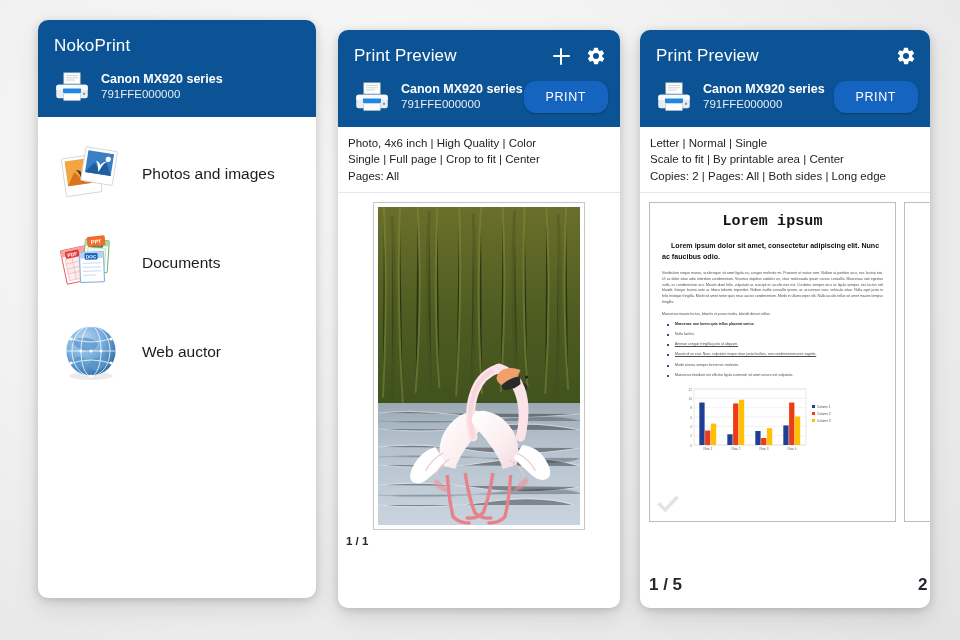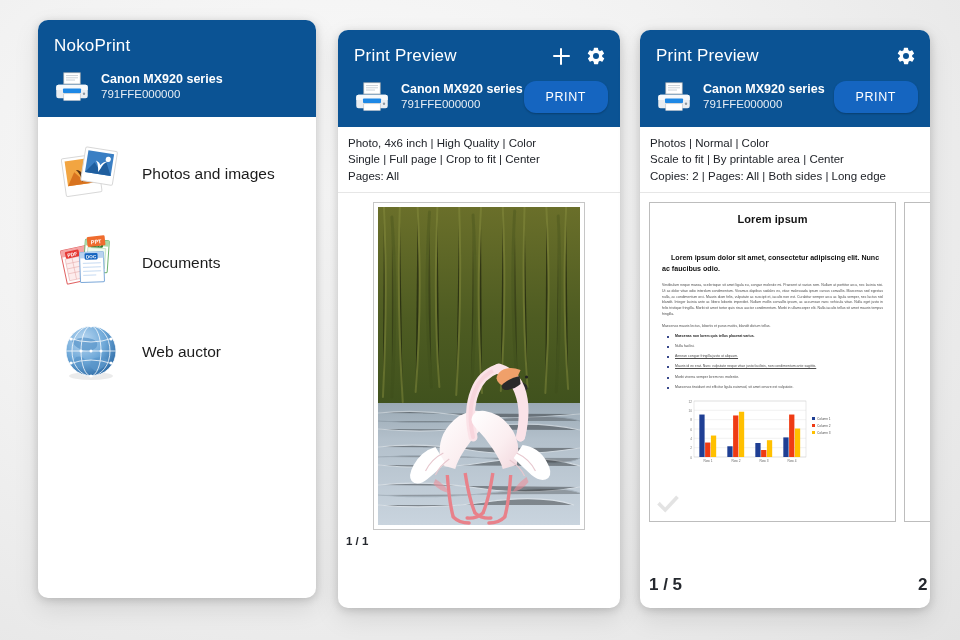--- a/index.html
+++ b/index.html
@@ -110,22 +110,22 @@
   .doc-strip { position: relative; height: 338px; padding-top: 9px; }
   .doc-page {
     position: absolute; top: 9px;
     background: #fff; border: 1px solid #bdbdbd;
     overflow: hidden;
   }
   #doc-page-1 { left: 9px;   width: 247px; height: 320px; }
   #doc-page-2 { left: 264px; width: 247px; height: 320px; }
   .doc-body { padding: 10px 12px 0 12px; position: relative; height: 100%; }
   .doc-title {
-    text-align: center; font-size: 11px; font-weight: bold;
-    color: #141414; margin-bottom: 28px; letter-spacing: .1px;
+    text-align: center; font-size: 15px; font-weight: bold;
+    color: #141414; margin-bottom: 11px; letter-spacing: .1px; font-family: Liberation Mono, monospace;
   }
   .doc-lead {
     font-size: 7.1px; font-weight: bold; color: #101010;
     line-height: 1.5; margin-bottom: 9px; text-indent: 9px;
   }
   .doc-para {
     font-size: 3.5px; color: #4c4c4c; line-height: 1.62;
     text-align: justify; margin-bottom: 7px;
   }
   .doc-line { font-size: 3.5px; color: #4c4c4c; margin-bottom: 6px; }
@@ -455,21 +455,21 @@
       </svg>
       <div class="printer-text">
         <div class="printer-name">Canon MX920 series</div>
         <div class="printer-id">791FFE000000</div>
       </div>
       <button class="print-btn">PRINT</button>
     </div>
   </div>
 
   <div class="settings-summary">
-    <div>Photos | Normal | Color</div>
+    <div>Letter | Normal | Single</div>
     <div>Scale to fit | By printable area | Center</div>
     <div>Copies: 2 | Pages: All | Both sides | Long edge</div>
   </div>
 
   <div class="preview-area">
     <div class="doc-strip">
 
       <div class="doc-page" id="doc-page-1">
         <div class="doc-body">
           <div class="doc-title">Lorem ipsum</div>

